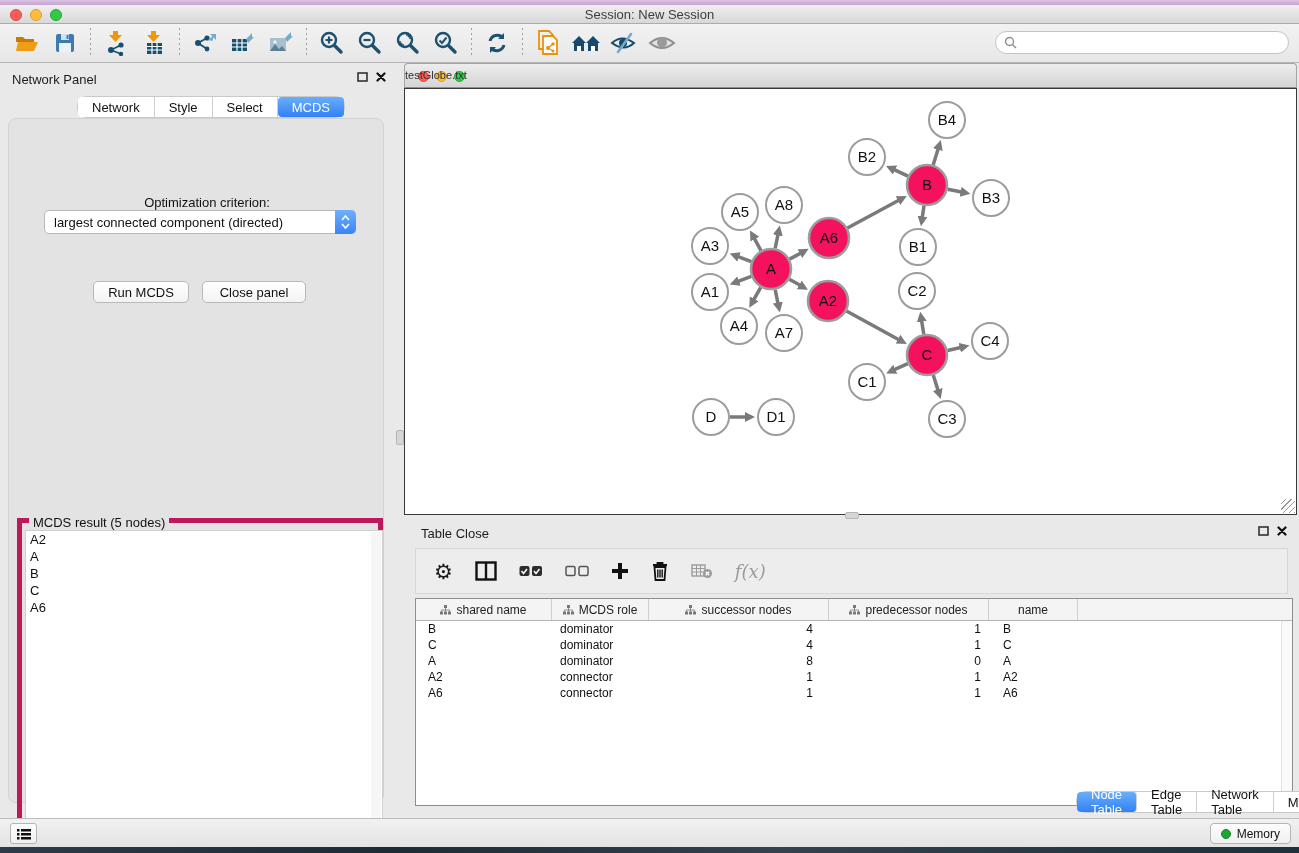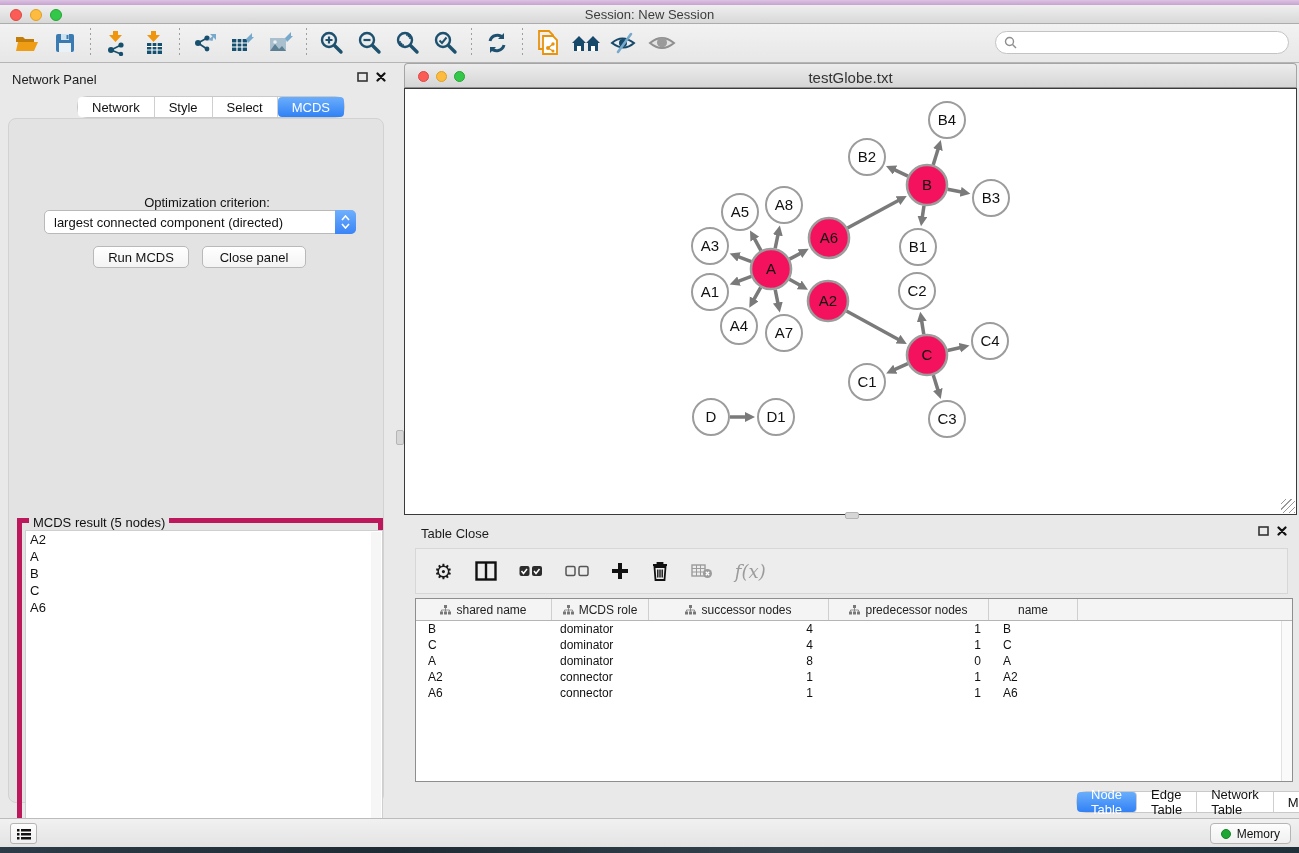--- a/index.html
+++ b/index.html
@@ -43,54 +43,54 @@
   .seg.active { background:linear-gradient(#6aaefb,#3181f6); color:#fff; border-radius:4px; }
   .cp-tabs { left:77px; top:33px; height:22px; }
   .opt-label { position:absolute; left:0; width:396px; top:131px; text-align:center; font-size:13px; color:#111; }
   .dropdown { position:absolute; left:43px; top:154px; width:312px; height:24px; background:#fff;
     border:1px solid #b9b9b9; border-radius:5px; display:flex; align-items:center; }
   .dropdown .dd-text { flex:1; font-size:13px; color:#111; padding-left:9px; white-space:nowrap; overflow:hidden; }
   .dd-stepper { width:21px; height:24px; margin:-1px -1px 0 0; border-radius:0 5px 5px 0;
     background:linear-gradient(#6fb0fc,#3a84f7); display:flex; flex-direction:column; align-items:center; justify-content:center; gap:2px; }
   .push-btn { position:absolute; height:22px; background:linear-gradient(#ffffff,#f3f3f3);
     border:1px solid #b9b9b9; border-radius:5px; font-size:13px; color:#111;
-    display:flex; align-items:center; justify-content:center; }
+    display:flex; align-items:center; justify-content:center;margin-top:35px; }
   .result-group { position:absolute; left:16px; top:462px; width:366px; height:333px; border:5px solid #be185d; }
   .result-title { position:absolute; left:7px; top:-8px; background:#e3e3e3; padding:0 4px; font-size:13px; color:#111; }
   .result-list { position:absolute; left:3px; top:7px; width:358px; height:322px; background:#fff;
     border:1px solid #cfcfcf; overflow:hidden; }
   .result-scroll { position:absolute; right:1px; top:1px; width:10px; height:320px; background:#f6f6f6; }
   .result-item { font-size:13px; color:#111; padding:1px 0 1px 4px; line-height:15px; }
 
   .v-grip { position:absolute; left:396px; top:430px; width:8px; height:15px;
     background:#d6d6d6; border:1px solid #b5b5b5; border-radius:2px; }
   .h-grip { position:absolute; left:845px; top:512px; width:14px; height:7px;
     background:#d6d6d6; border:1px solid #b5b5b5; border-radius:2px; z-index:5; }
 
   
   .net-window { position:absolute; left:404px; top:63px; width:893px; height:452px; }
   .net-titlebar { position:absolute; left:0; top:0; width:893px; height:25px;
     background:linear-gradient(#ededed,#d5d5d5); border:1px solid #a5a5a5; border-bottom:1px solid #8f8f8f; border-radius:4px 4px 0 0; }
-  .net-titlebar .title { position:absolute; left:0; right:0; top:5px; text-align:center; font-size:15px; color:#333; }
+  .net-titlebar .title { position:absolute; left:0; right:0; top:5px; text-align:left; font-size:11px; color:#333; }
   .net-lights { position:absolute; left:13px; top:7px; display:flex; gap:7px; }
   .net-lights .light { width:11px; height:11px; }
   .net-canvas { position:absolute; left:0; top:25px; width:893px; height:427px; background:#fff; border:1px solid #3a3a3a; }
   .net-canvas svg { position:absolute; left:0; top:0; }
   .resize-grip { position:absolute; right:1px; bottom:1px; width:14px; height:14px;
     background:repeating-linear-gradient(135deg, transparent 0 3px, #9a9a9a 3px 4px); }
 
   
   .table-panel { position:absolute; left:404px; top:518px; width:895px; height:297px; background:#e9e9e9; }
   .tp-toolbar { position:absolute; left:11px; top:30px; width:873px; height:46px;
     background:#ededed; border:1px solid #d7d7d7; display:flex; align-items:center; gap:22px; padding-left:18px; }
   .tp-icon { display:flex; align-items:center; justify-content:center; }
   .fx-label { font-family:"DejaVu Serif", serif; font-style:italic; font-size:18px; color:#9b9b9b; }
   .gear-glyph { font-size:21px; color:#1a1a1a; line-height:1; }
 
-  .node-table { position:absolute; left:11px; top:80px; width:878px; height:184px; background:#fff; border:1px solid #8e8e8e; }
+  .node-table { position:absolute; left:11px; top:80px; width:878px; height:208px; background:#fff; border:1px solid #8e8e8e; }
   .thead { position:absolute; left:0; top:0; right:0; height:22px; background:#f4f4f4; border-bottom:1px solid #b5b5b5; display:flex; }
   .th { display:flex; align-items:center; justify-content:center; gap:5px; font-size:12px; color:#222;
     border-right:1px solid #cfcfcf; height:100%; }
   .tbody { position:absolute; left:0; top:22px; right:12px; bottom:0; }
   .trow { display:flex; height:16px; align-items:center; }
   .td { font-size:12px; color:#111; white-space:nowrap; overflow:hidden; }
   .tscroll { position:absolute; right:0; top:22px; width:11px; bottom:0; background:#fafafa; border-left:1px solid #e2e2e2; }
 
   .tp-tabs { left:672px; top:273px; height:22px; position:absolute; }
 

